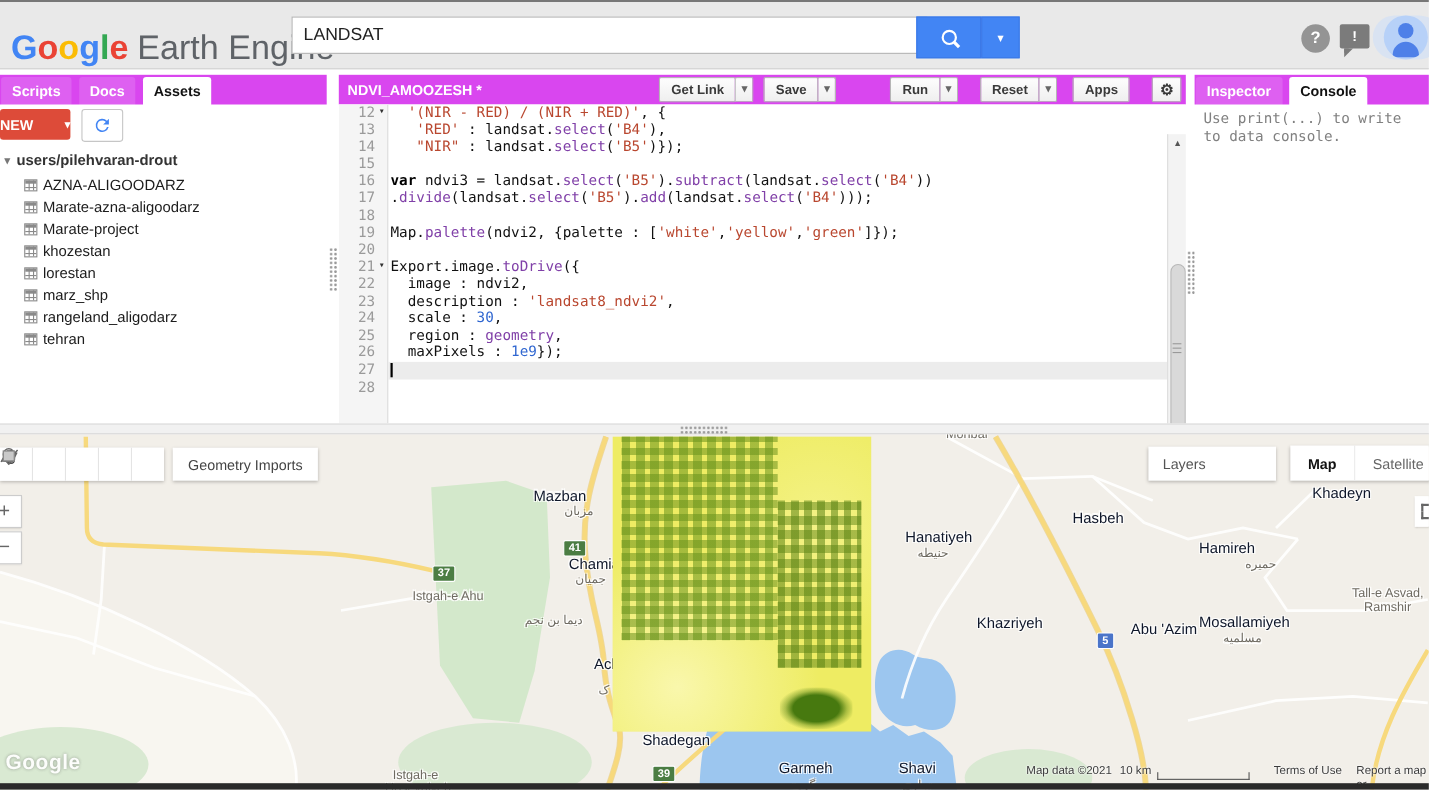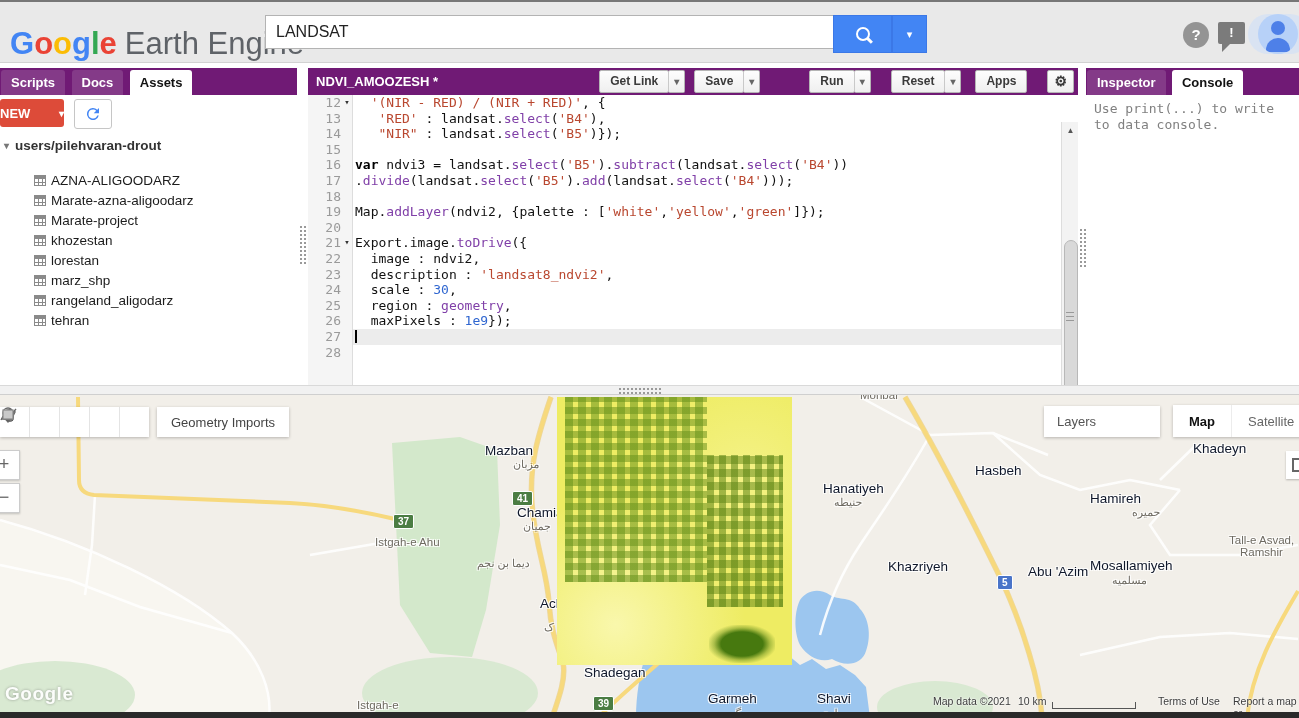--- a/index.html
+++ b/index.html
@@ -27,42 +27,42 @@
   #feedback-icon{left:1218px;top:20px;width:27px;height:22px;border-radius:2px;background:#7b7b7b;color:#fff;
              font-weight:bold;font-size:13px;text-align:center;line-height:22px;}
   #feedback-icon::after{content:'';position:absolute;left:4px;top:22px;border:4px solid transparent;
              border-top-color:#7b7b7b;border-left-color:#7b7b7b;}
   #avatar-pill{left:1248px;top:12px;width:62px;height:40px;border-radius:20px;background:#d9e3f2;}
   #avatar{left:1258px;top:12px;width:40px;height:40px;border-radius:50%;background:#b7d1f8;overflow:hidden;}
   #avatar::before{content:'';position:absolute;left:13px;top:7px;width:14px;height:14px;border-radius:50%;background:#4e80e8;}
   #avatar::after{content:'';position:absolute;left:8px;top:24px;width:24px;height:14px;border-radius:12px 12px 0 0;background:#4e80e8;}
 
   
-  .bluebar{background:#701a75;}
+  .bluebar{background:#d946ef;}
   .tab{display:inline-block;color:#fff;font-weight:bold;font-size:13px;padding:5px 10px 6px;
        border-radius:3px 3px 0 0;background:rgba(255,255,255,.14);margin:2px 1px 0 1px;cursor:pointer;}
   .tab.active{background:#fff;color:#111;}
   .btn{display:inline-flex;align-items:center;background:linear-gradient(#fdfdfd,#efefef);
        border:1px solid #b5b5b5;border-radius:2px;color:#3a3a3a;font-weight:bold;font-size:12px;
        padding:3px 10px;height:15px;line-height:15px;cursor:pointer;}
   .btn-dd{padding:3px 5px;color:#666;font-size:10px;border-left:1px solid #c9c9c9;margin-left:-1px;}
   .vdots{width:8px;background:radial-gradient(circle,#9a9a9a 1px,transparent 1.3px);background-size:4px 4px;}
   .hdots{height:8px;background:radial-gradient(circle,#9a9a9a 1px,transparent 1.3px);background-size:4px 4px;}
 
   
   #left-panel{left:0;top:68px;width:297px;height:317px;background:#fff;}
   #left-tabs{left:0;top:0;width:297px;height:27px;}
   #new-btn{left:0;top:31px;width:64px;height:28px;background:#dd4b39;border-radius:3px;color:#fff;
            font-weight:bold;font-size:13px;display:flex;align-items:center;justify-content:space-between;gap:5px;cursor:pointer;}
   #new-btn .dd{font-size:10px;}
   #refresh-btn{left:74px;top:31px;width:36px;height:28px;background:#fff;border:1px solid #c6c6c6;border-radius:3px;
            display:flex;align-items:center;justify-content:center;cursor:pointer;}
   #asset-root{left:4px;top:70px;font-size:13.5px;font-weight:bold;color:#333;display:flex;align-items:center;gap:6px;}
   #asset-root .tri{color:#777;font-size:10px;}
-  #asset-list{left:22px;top:90px;list-style:none;margin:12px;padding:0;}
+  #asset-list{left:22px;top:90px;list-style:none;margin:0;padding:0;}
   #asset-list li{height:20px;display:flex;align-items:center;gap:5px;font-size:13.5px;color:#1c1c1c;cursor:pointer;white-space:nowrap;}
   .tbl-icon{width:12px;height:11px;border:1px solid #8a8a8a;box-sizing:border-box;flex:0 0 auto;
      background-image:linear-gradient(#8a8a8a,#8a8a8a),linear-gradient(#8a8a8a,#8a8a8a),
                       linear-gradient(#8a8a8a,#8a8a8a),linear-gradient(#8a8a8a,#8a8a8a);
      background-size:100% 3px,1px 100%,1px 100%,100% 1px;
      background-position:0 0,3px 0,7px 0,0 6px;background-repeat:no-repeat;}
 
   
   #editor{left:308px;top:68px;width:770px;height:317px;background:#fff;}
   #editor-titlebar{left:0;top:0;width:770px;height:27px;display:flex;align-items:center;}
@@ -297,21 +297,21 @@
             <span class="num">18</span>
             <span class="fold"></span>
           </div>
           <div class="c"></div>
         </div>
         <div class="cl">
           <div class="g">
             <span class="num">19</span>
             <span class="fold"></span>
           </div>
-          <div class="c"><span class="tk-p">Map.</span><span class="tk-m">addLayer</span><span class="tk-p">(ndvi2, {palette : [</span><span class="tk-s">'white'</span><span class="tk-p">,</span><span class="tk-s">'yellow'</span><span class="tk-p">,</span><span class="tk-s">'green'</span><span class="tk-p">]});</span></div>
+          <div class="c"><span class="tk-p">Map.</span><span class="tk-m">palette</span><span class="tk-p">(ndvi2, {palette : [</span><span class="tk-s">'white'</span><span class="tk-p">,</span><span class="tk-s">'yellow'</span><span class="tk-p">,</span><span class="tk-s">'green'</span><span class="tk-p">]});</span></div>
         </div>
         <div class="cl">
           <div class="g">
             <span class="num">20</span>
             <span class="fold"></span>
           </div>
           <div class="c"></div>
         </div>
         <div class="cl">
           <div class="g">

